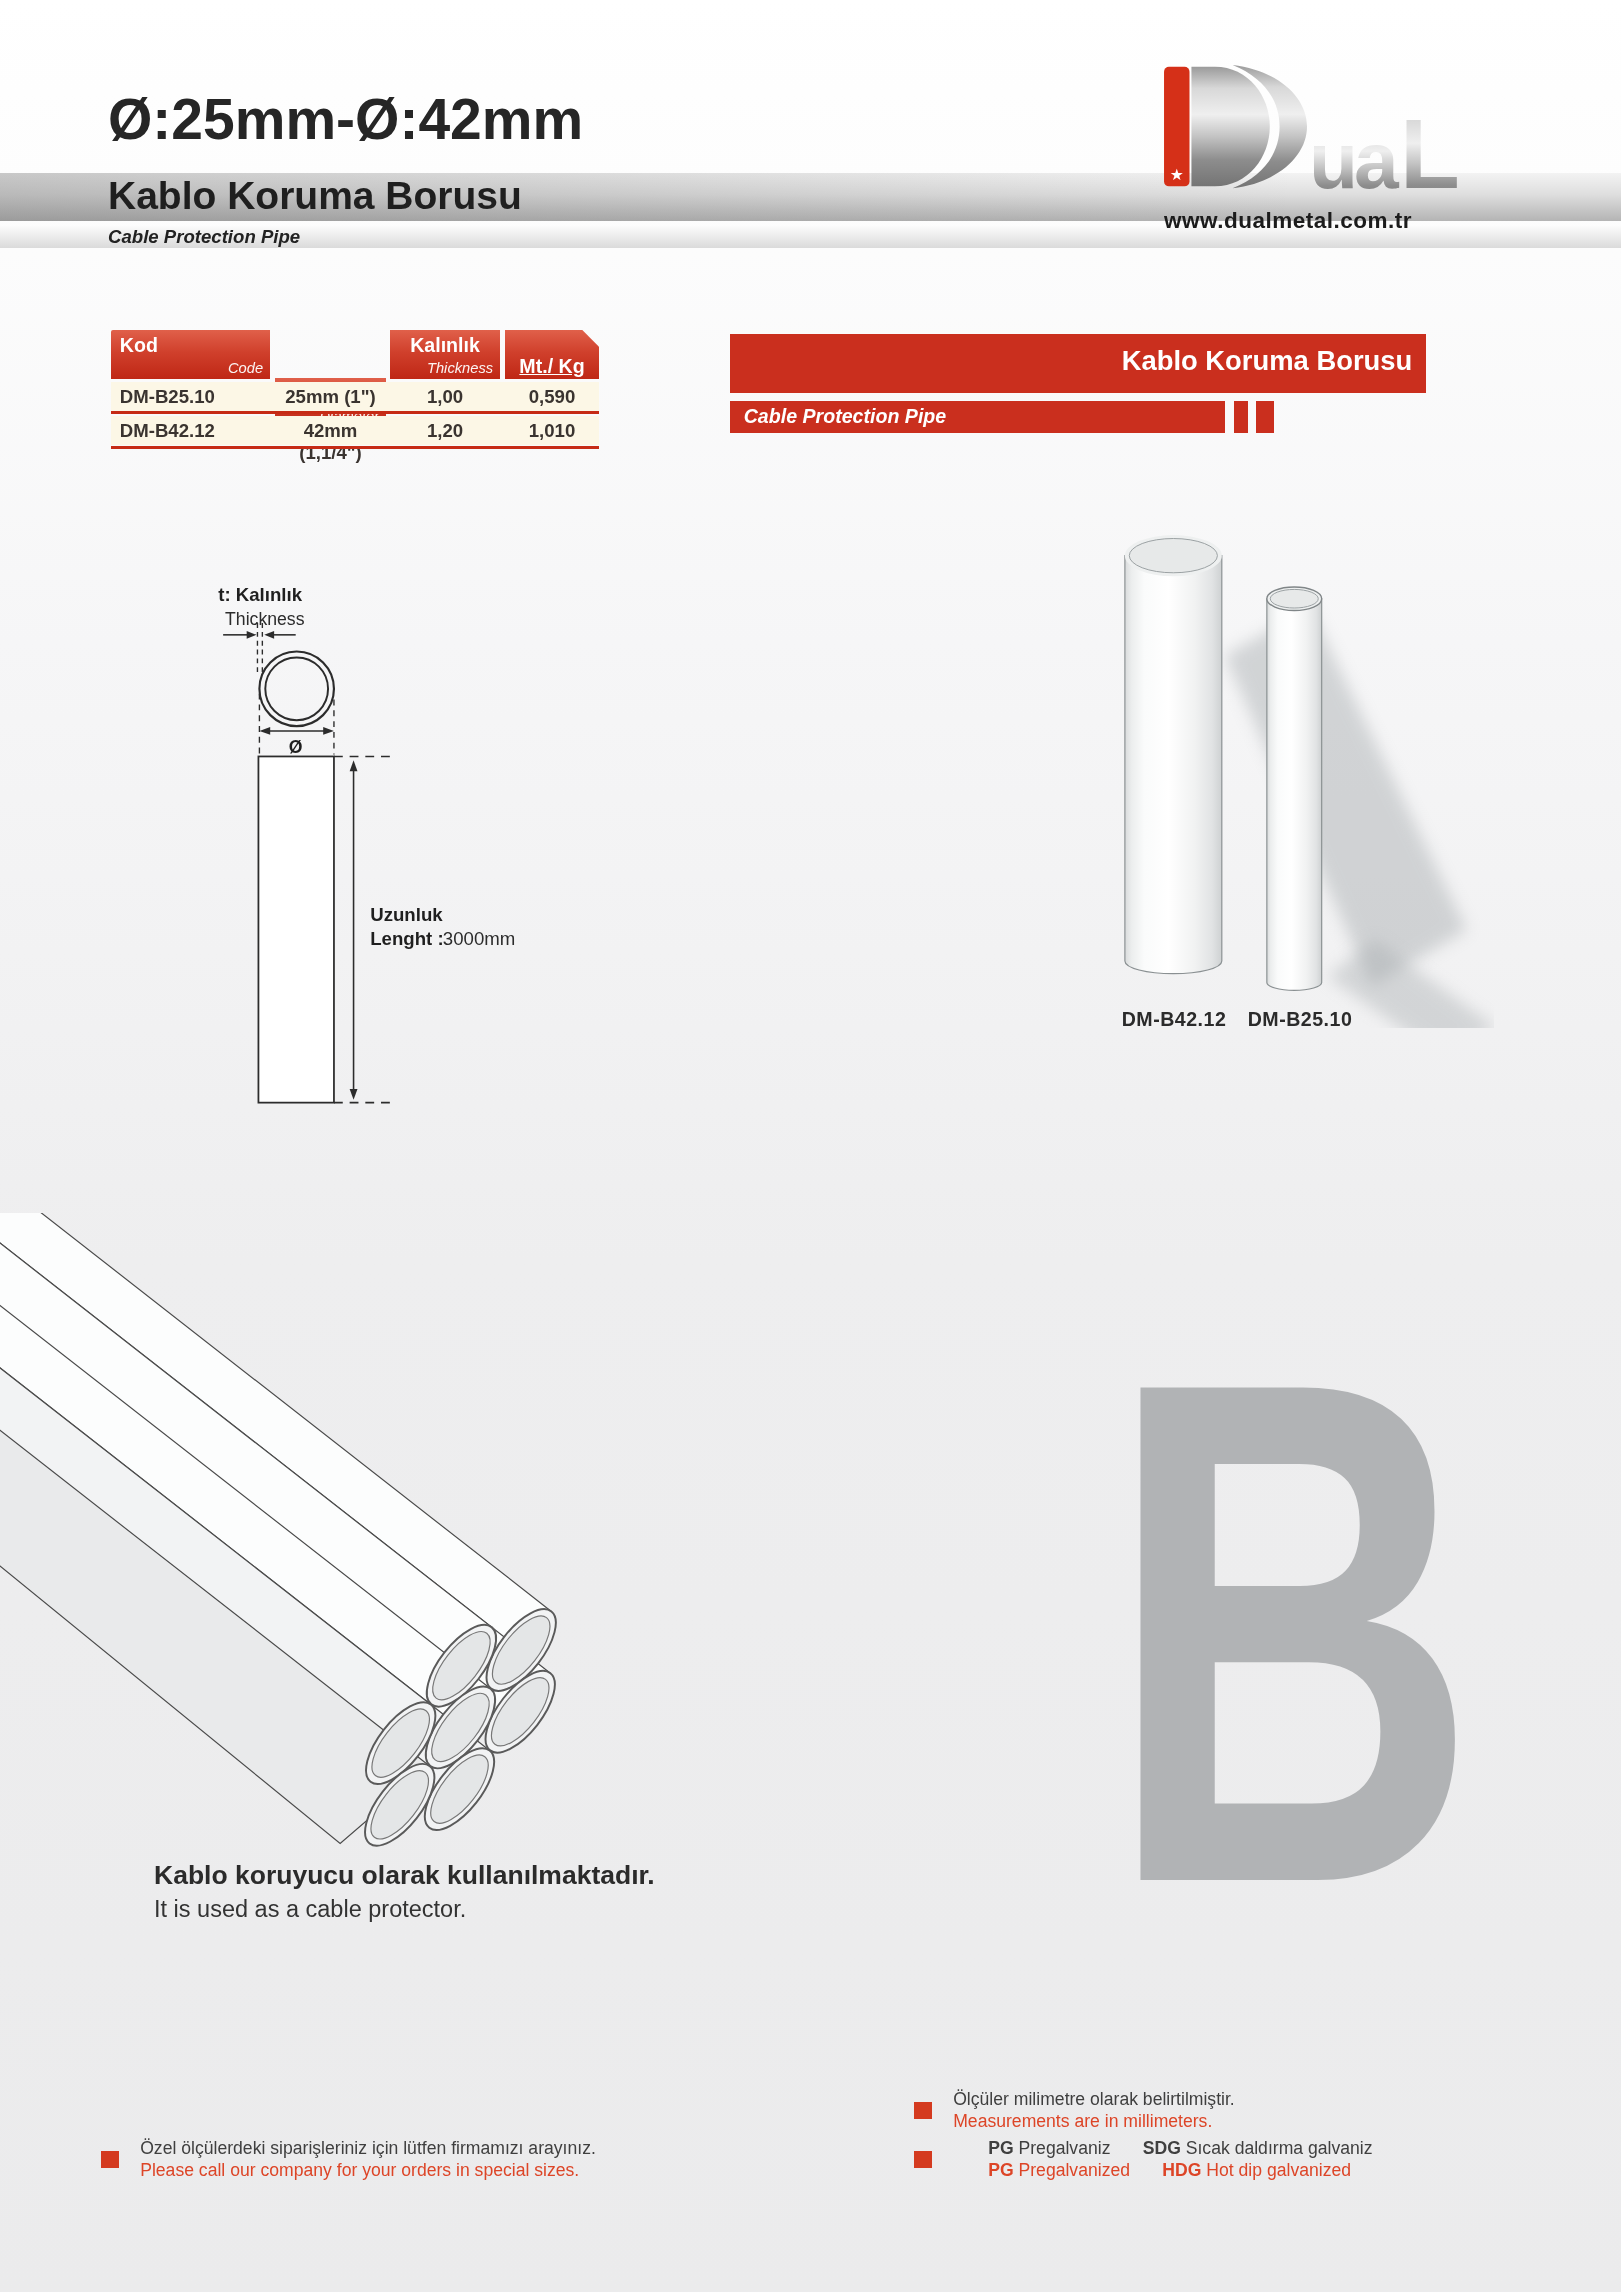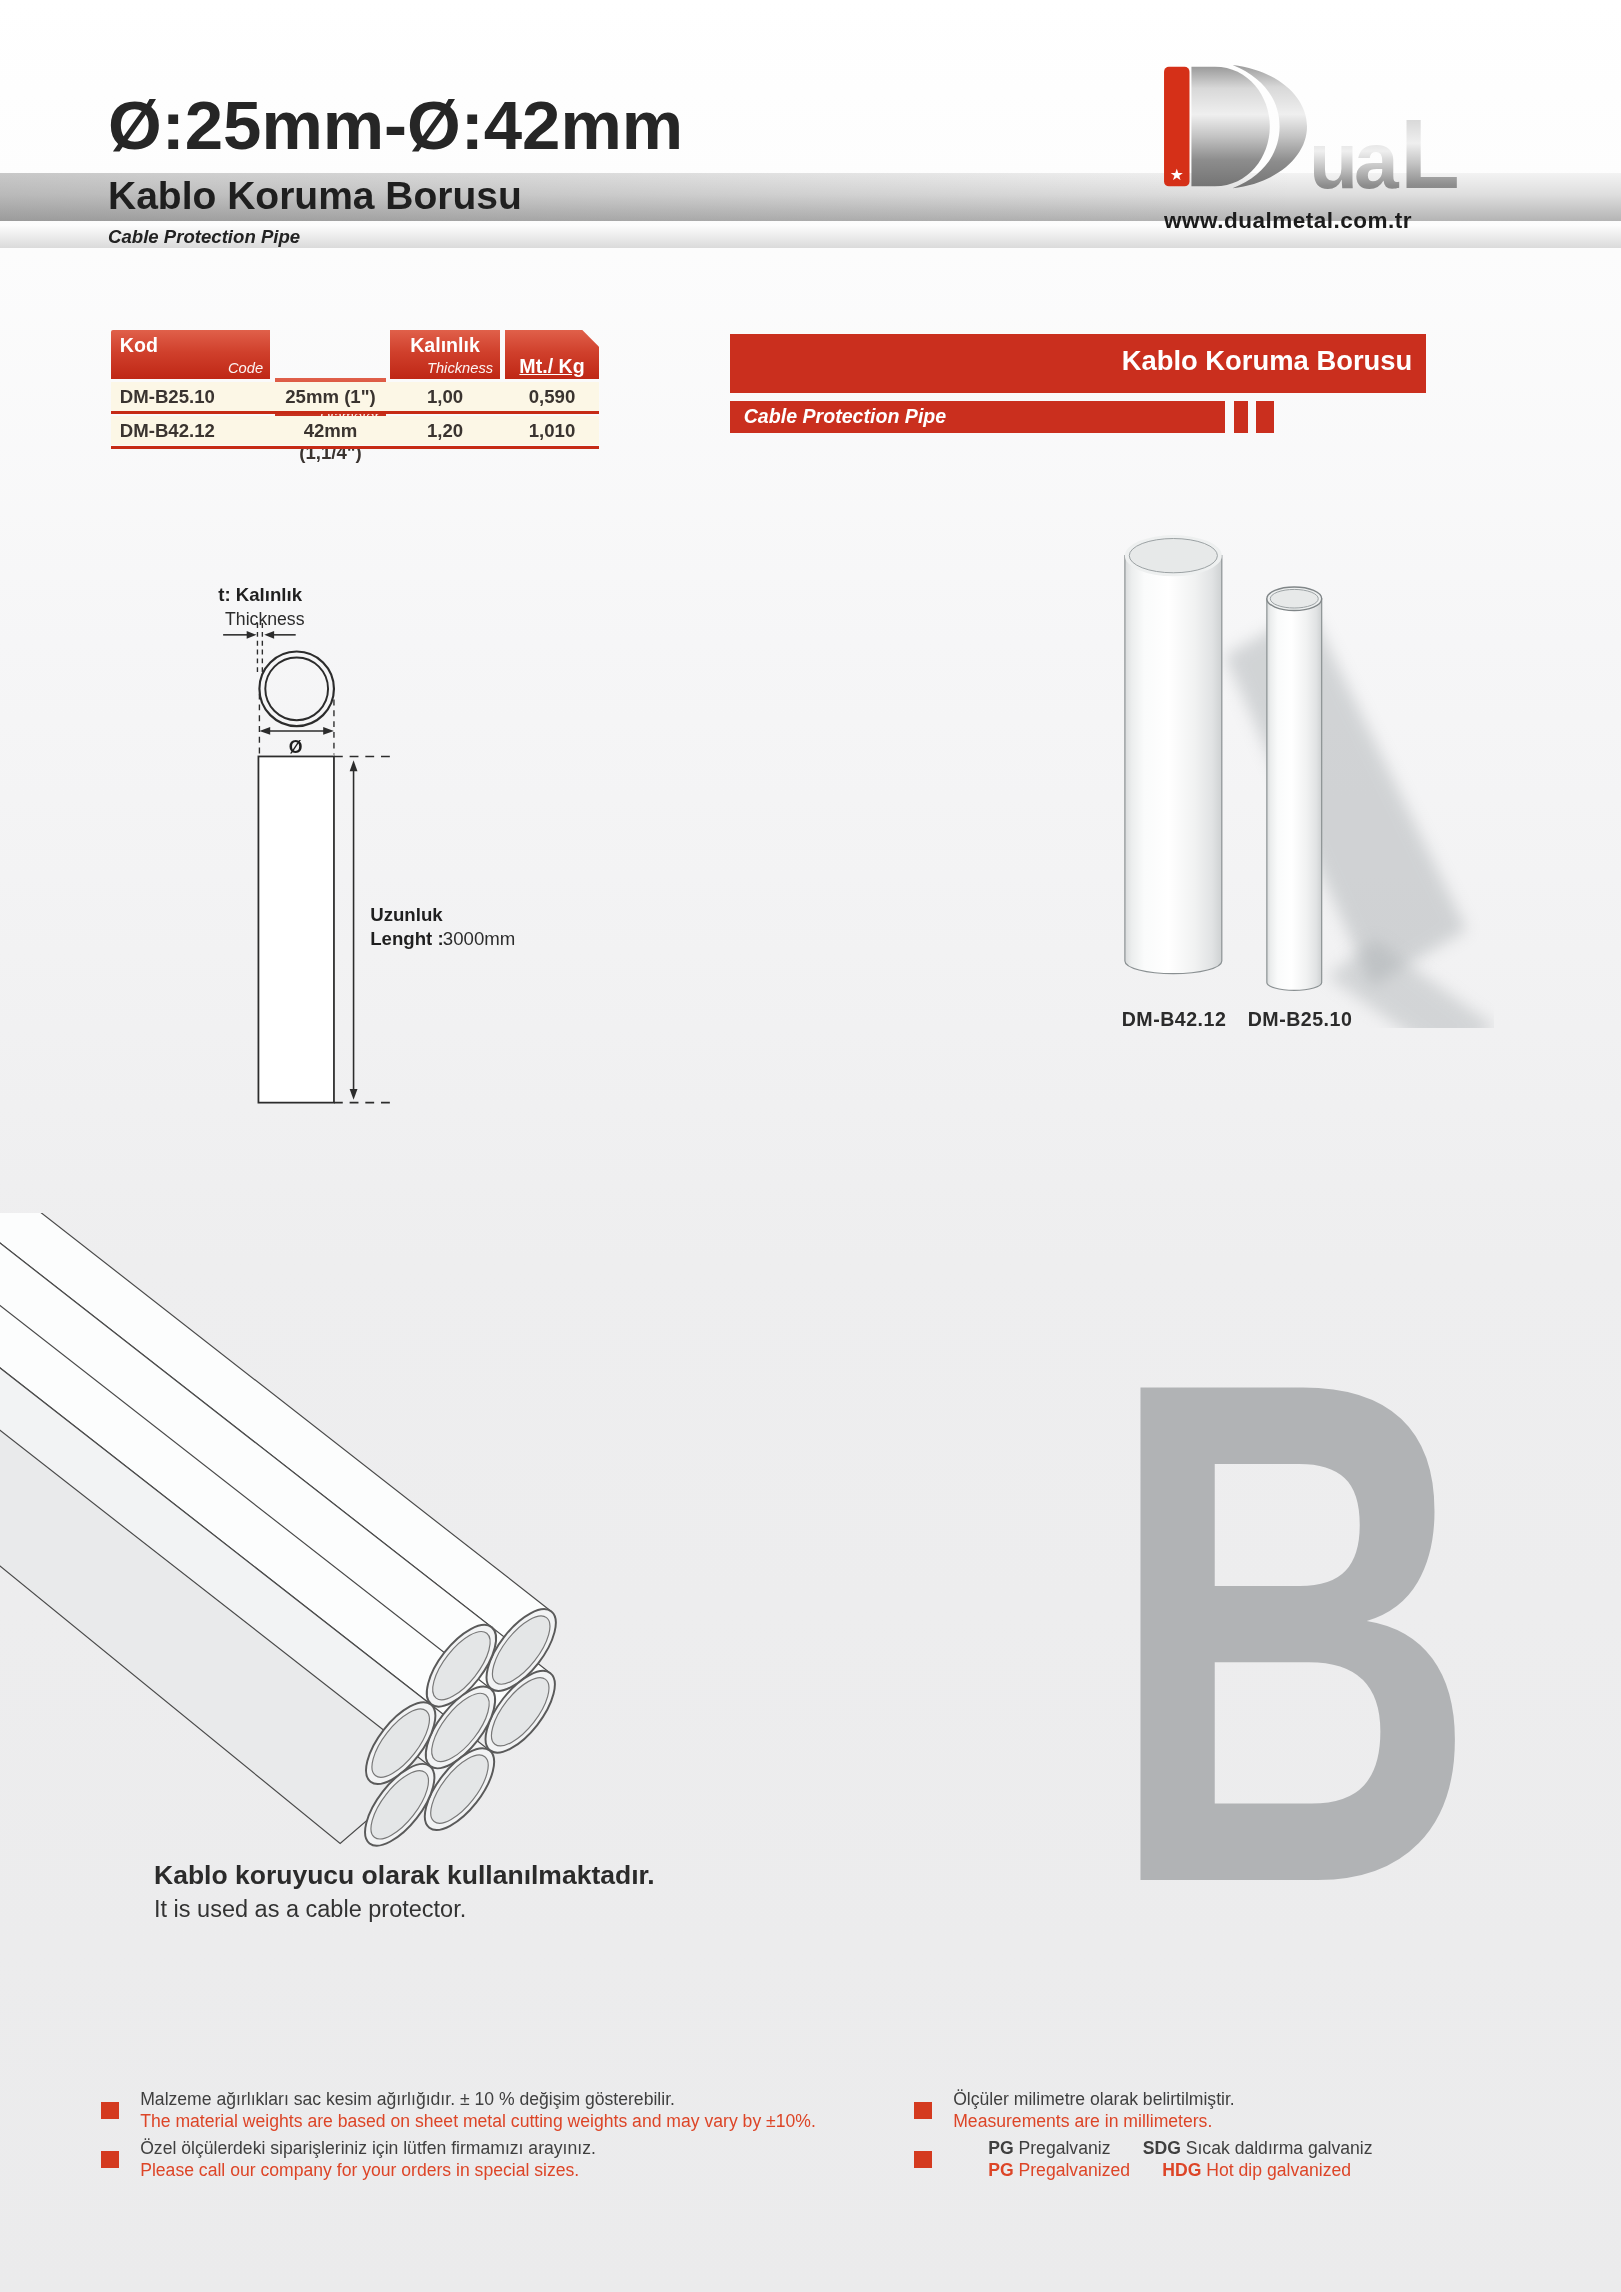--- a/index.html
+++ b/index.html
@@ -2,21 +2,21 @@
 <html><head>
 <meta charset="utf-8">
 <style>
   html,body{margin:0;padding:0;background:#ffffff;}
   .page{
     position:relative; width:1621px; height:2293px; overflow:hidden;
     font-family:"Liberation Sans", sans-serif; color:#242424;
     background:linear-gradient(180deg,#ffffff 0%,#fdfdfd 8%,#f6f6f7 28%,#eeeeef 55%,#ebebec 100%);
   }
   
-  .title{position:absolute;left:108px;top:86px;font-size:69px;font-weight:bold;color:#262626;letter-spacing:0;}
+  .title{position:absolute;left:108px;top:86px;font-size:57px;font-weight:bold;color:#262626;letter-spacing:0;}
   .bar1{position:absolute;left:0;top:173px;width:1621px;height:48px;
     background:linear-gradient(90deg,rgba(90,90,90,.28),rgba(90,90,90,0) 80%),
                linear-gradient(180deg,#f3f3f3 0%,#dedede 45%,#b4b4b4 100%);}
   .bar1 span{position:absolute;left:108px;top:1px;font-size:39px;font-weight:bold;color:#1f1f1f;}
   .bar2{position:absolute;left:0;top:226px;width:1621px;height:21.6px;
     background:linear-gradient(180deg,#fbfbfb 0%,#dadada 100%);}
   .bar2 span{position:absolute;left:108px;top:0px;font-size:18.6px;font-weight:bold;font-style:italic;color:#222;}
   .logo{position:absolute;left:1162px;top:59px;width:338px;height:142px;}
   .website{position:absolute;left:1164px;top:208px;width:333px;font-size:22.5px;font-weight:bold;color:#1c1c1c;letter-spacing:0.5px;}
   
@@ -257,27 +257,20 @@
           </g>
       </g>
     </svg>
   </div>
 
   <div class="watermark">B</div>
 
   <div class="cap1">Kablo koruyucu olarak kullanılmaktadır.</div>
   <div class="cap2">It is used as a cable protector.</div>
 
-  <div class="note nL1">
-    <span class="bullet"></span>
-    <div>
-      <div class="nt">Malzeme ağırlıkları sac kesim ağırlığıdır. ± 10 % değişim gösterebilir.</div>
-      <div class="ne">The material weights are based on sheet metal cutting weights and may vary by ±10%.</div>
-    </div>
-  </div>
   <div class="note nL2">
     <span class="bullet"></span>
     <div>
       <div class="nt">Özel ölçülerdeki siparişleriniz için lütfen firmamızı arayınız.</div>
       <div class="ne">Please call our company for your orders in special sizes.</div>
     </div>
   </div>
   <div class="note nR1">
     <span class="bullet"></span>
     <div>

